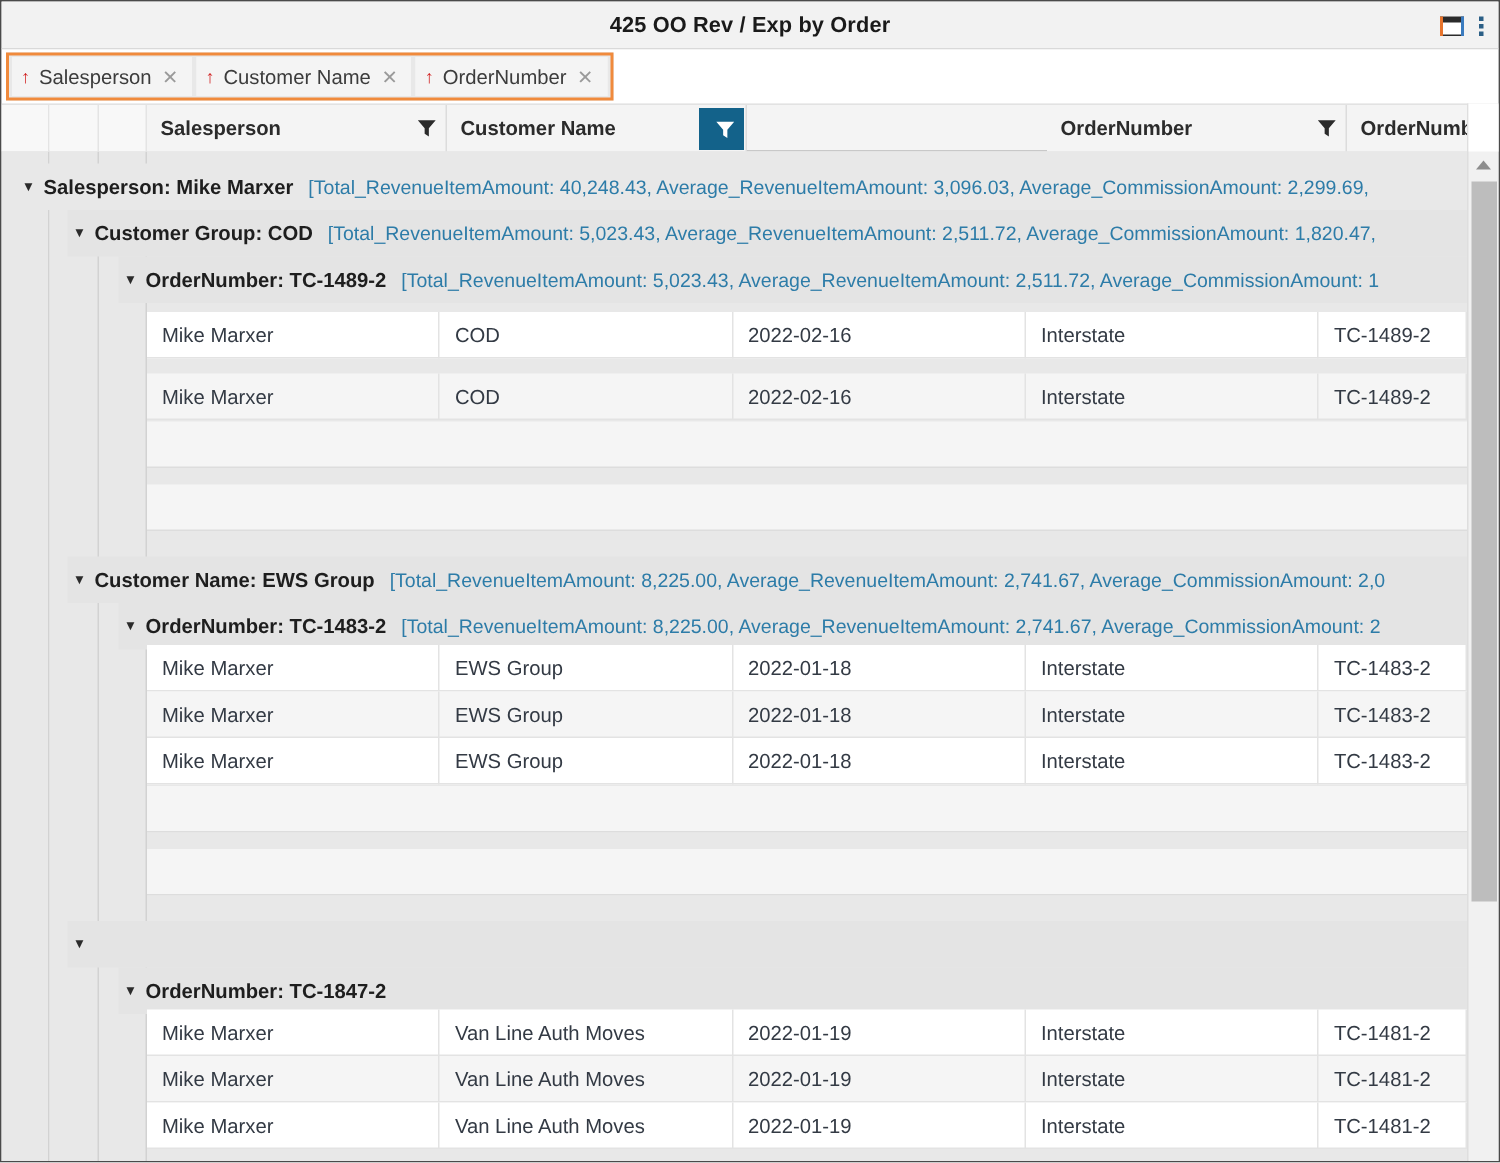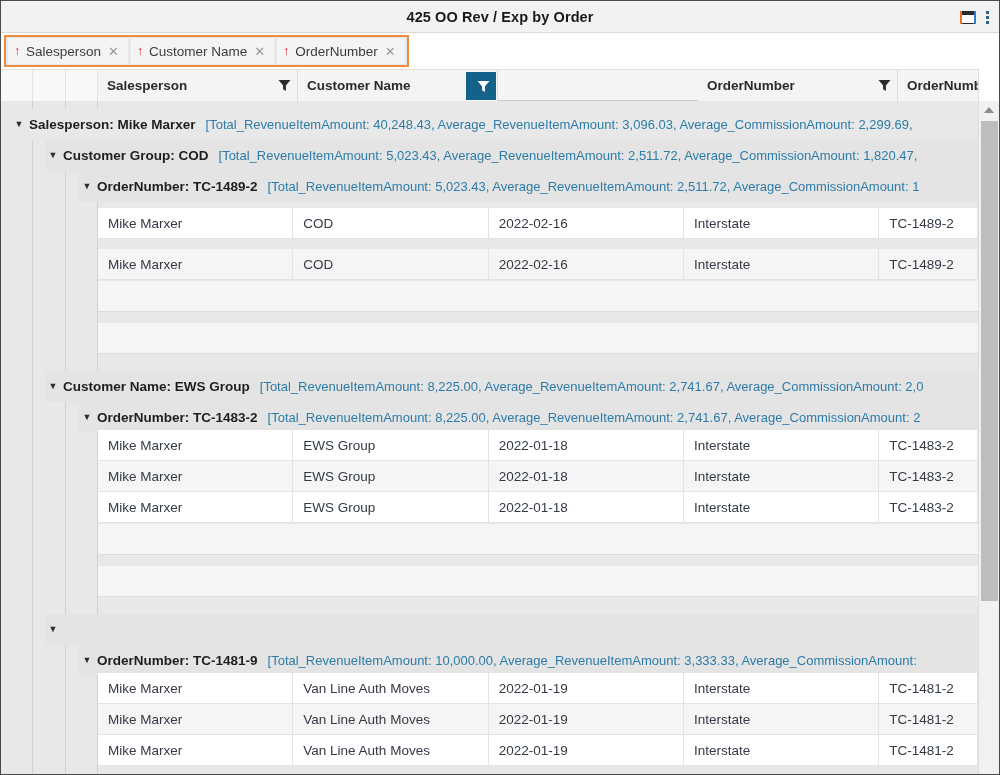--- a/index.html
+++ b/index.html
@@ -271,22 +271,21 @@
       <div class="grouprow lvl3" style="left: 78px; right: 21px; top: 301px;">
         <span class="expander">▼</span>
         <span class="gtitle">OrderNumber: TC-1483-2</span>
         <span class="gsummary">[Total_RevenueItemAmount: 8,225.00,   Average_RevenueItemAmount: 2,741.67,   Average_CommissionAmount: 2</span>
       </div>
       <div class="grouprow lvl2" style="left: 44px; right: 21px; top: 513px;">
         <span class="expander">▼</span>
       </div>
       <div class="grouprow lvl3" style="left: 78px; right: 21px; top: 544px;">
         <span class="expander">▼</span>
-        <span class="gtitle">OrderNumber: TC-1481-9</span>
-        <span class="gsummary">[Total_RevenueItemAmount: 10,000.00,   Average_RevenueItemAmount: 3,333.33,   Average_CommissionAmount:</span>
+        <span class="gtitle">OrderNumber: TC-1847-2</span>
       </div>
       <div class="datarow" style="left: 97px; right: 21px; top: 107px;">
         <div class="dcell" style="width: 200px;">Mike Marxer</div>
         <div class="dcell" style="width: 200px;">COD</div>
         <div class="dcell" style="width: 200px;">2022-02-16</div>
         <div class="dcell" style="width: 200px;">Interstate</div>
         <div class="dcell" style="width: 101px;">TC-1489-2</div>
       </div>
       <div class="datarow alt" style="left: 97px; right: 21px; top: 148px;">
         <div class="dcell" style="width: 200px;">Mike Marxer</div>

